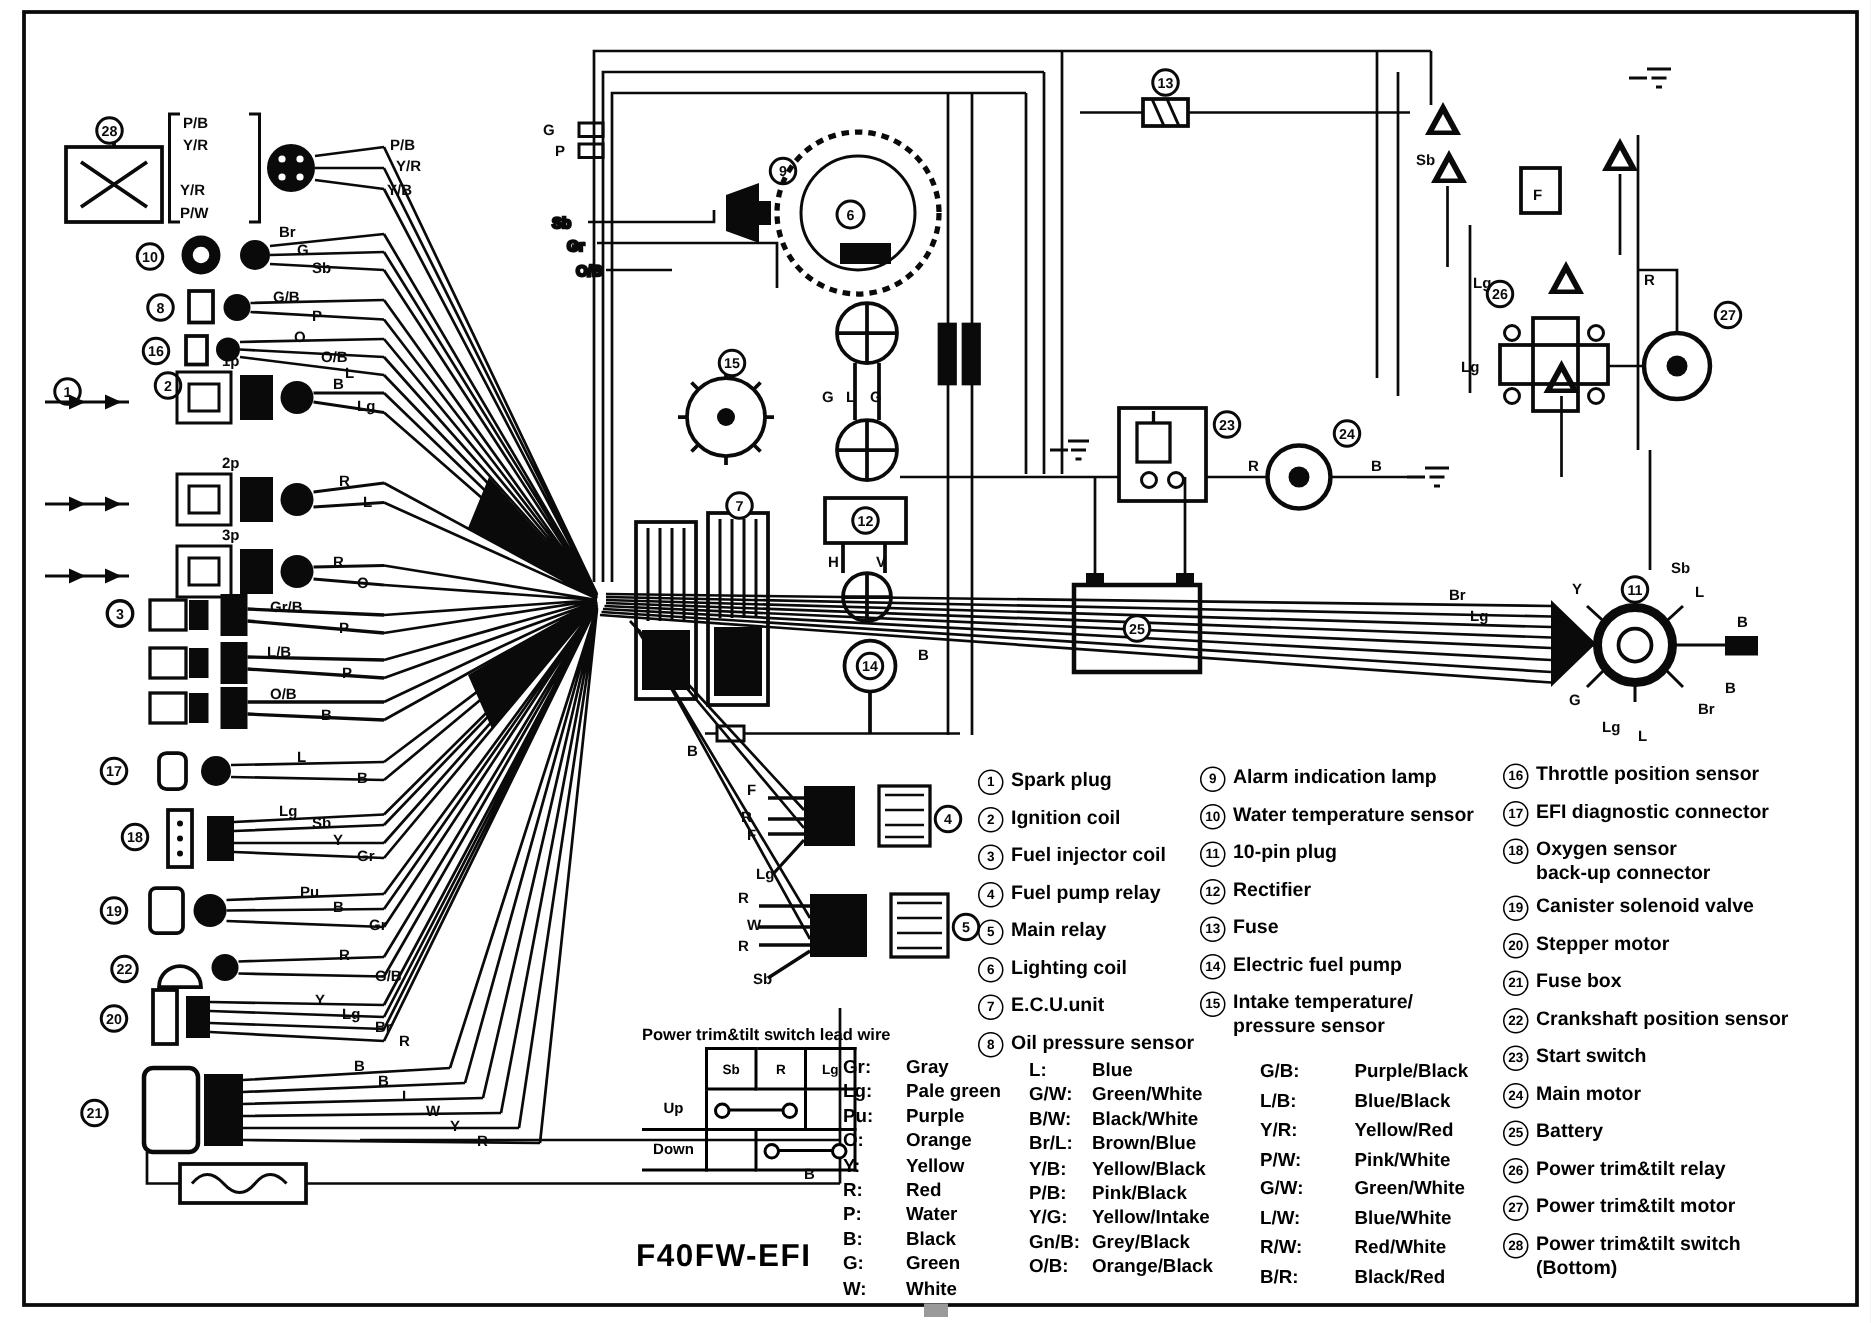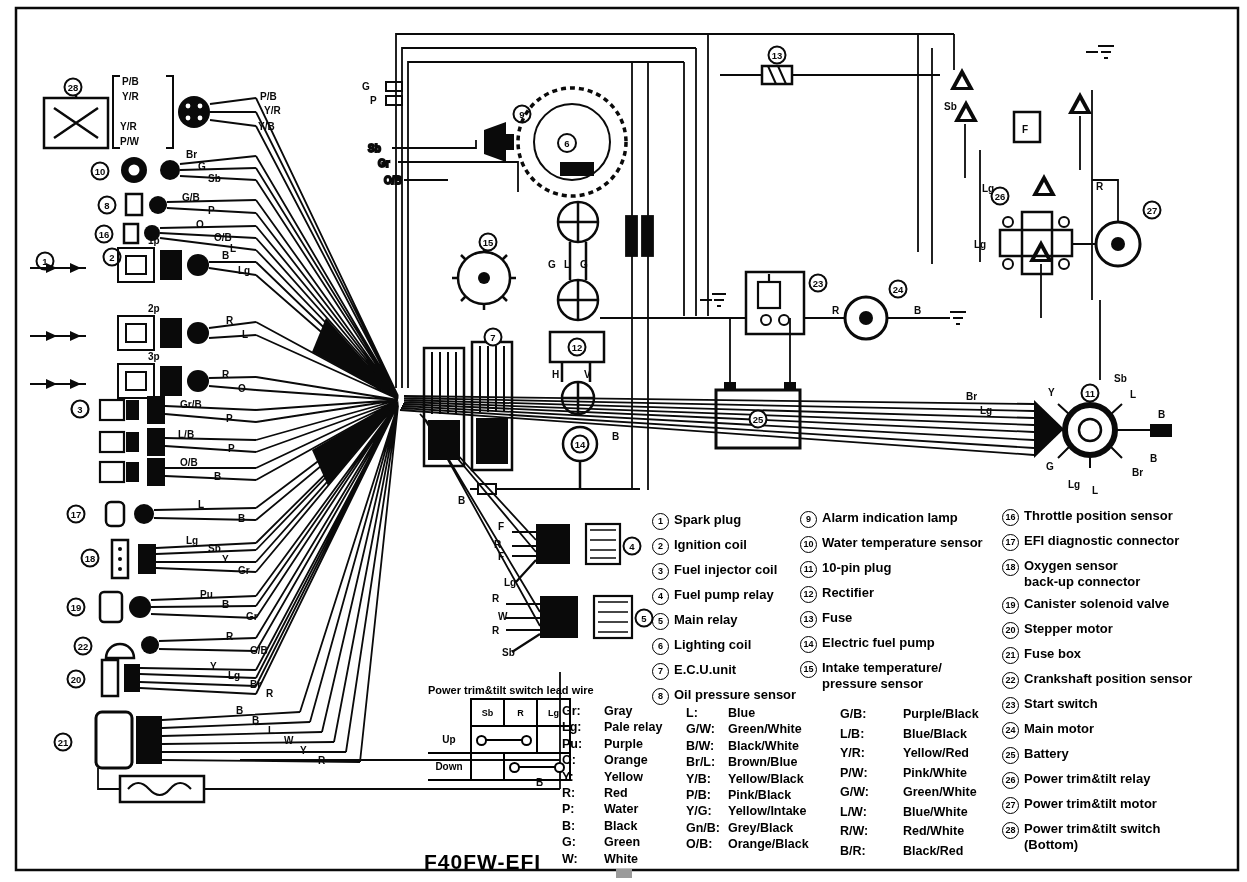--- a/index.html
+++ b/index.html
@@ -613,21 +613,21 @@
       </div>
   </div>
 
   <div class="abs ccol" style="left:562px;top:703px;">
     <div class="crow">
         <span class="k">Gr:</span>
         <span>Gray</span>
       </div>
     <div class="crow">
         <span class="k">Lg:</span>
-        <span>Pale relay</span>
+        <span>Pale green</span>
       </div>
     <div class="crow">
         <span class="k">Pu:</span>
         <span>Purple</span>
       </div>
     <div class="crow">
         <span class="k">O:</span>
         <span>Orange</span>
       </div>
     <div class="crow">
@@ -753,15 +753,15 @@
         <td></td>
         <td class="conn" colspan="2">
               <span class="dot dl"></span>
               <span class="dot dr"></span>
             </td>
       </tr>
     </tbody>
       </table>
   </div>
 
-  <div class="abs title" style="left:424px;top:826px;margin-top:24px;">F40FW-EFI</div>
+  <div class="abs title" style="left:424px;top:826px;">F40FW-EFI</div>
   <div class="abs pagemark" style="left:616px;top:869px;"></div>
 </div>
 
 </body></html>

